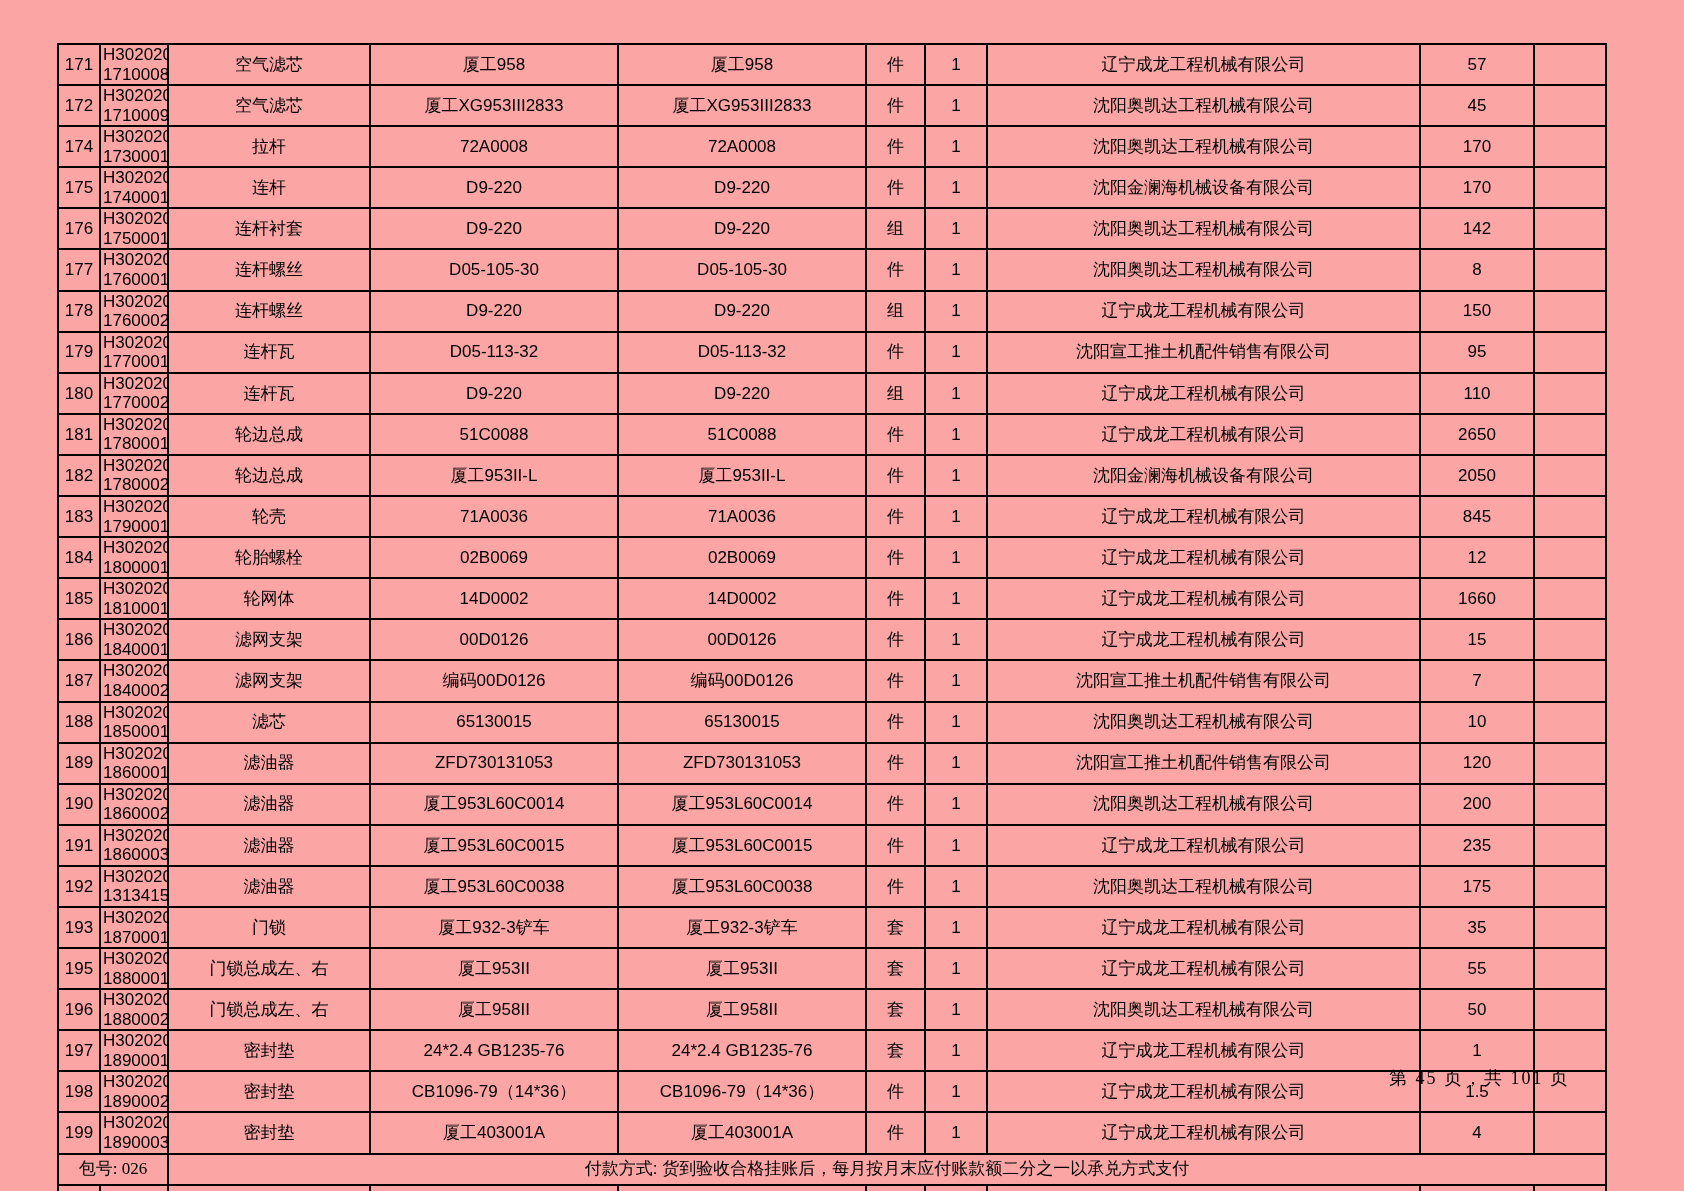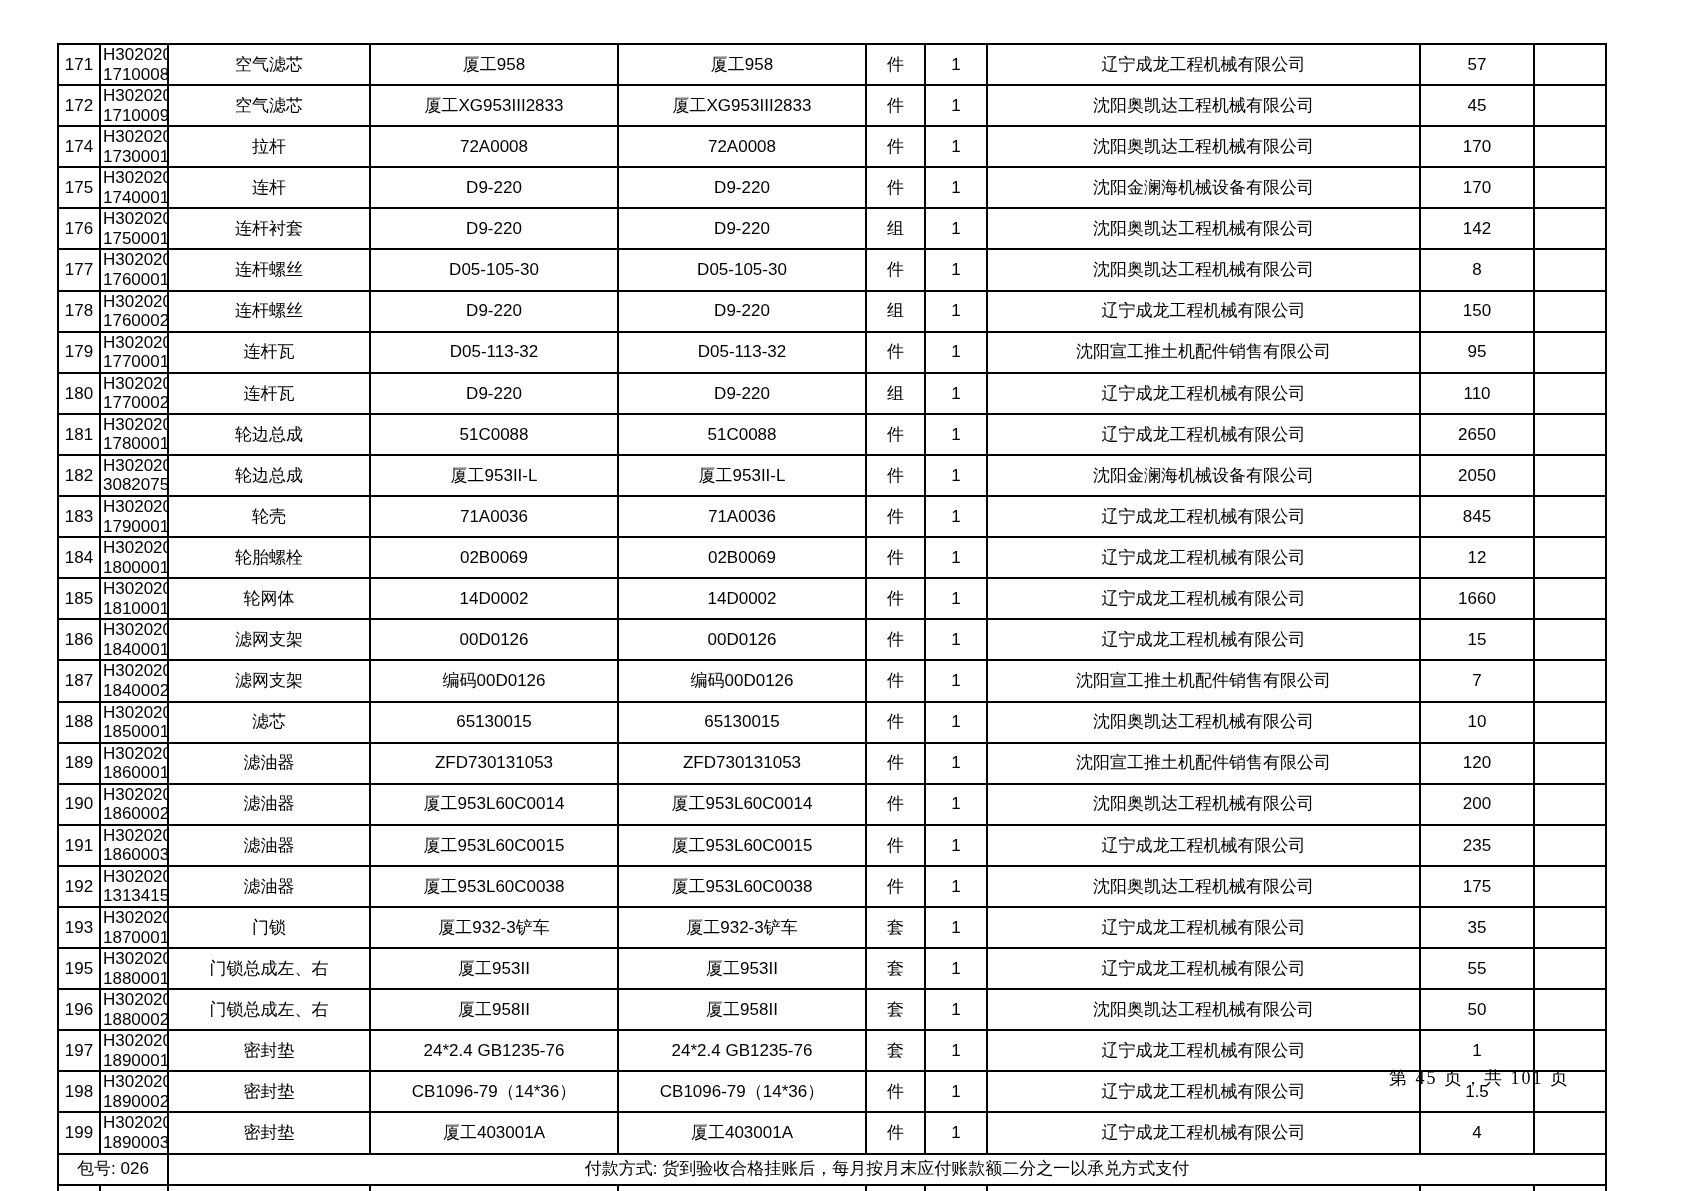--- a/index.html
+++ b/index.html
@@ -1,19 +1,19 @@
 <!DOCTYPE html>
 <html><head>
 <meta charset="utf-8">
 <style>
   html,body{margin:0;padding:0;background:#e8e8e8;}
   .page{
     position:relative;
     width:1684px;height:1191px;
-    background:#ffffff;
+    background:#fca5a5;
     font-family:"Liberation Sans", sans-serif;
     color:#000;
     overflow:hidden;
   }
   table.bid-table{
     position:absolute;
     left:57px;top:43px;
     width:1548px;
     border-collapse:collapse;
     table-layout:fixed;
@@ -30,20 +30,21 @@
     white-space:nowrap;
   }
   td.c-code{font-size:11px;line-height:1.2;}
   .code-line{display:block;}
   tr.hdr-row td{height:46px;}
   tr.hdr-row td.c-code{font-size:11px;}
   td.pkg-label{
     text-align:left;
     padding-left:7px;
     white-space:nowrap;
+    font-family:Liberation Serif, serif;
   }
   td.pkg-payment{
     text-align:right;
     padding-right:138px;
   }
   .page-footer{
     position:absolute;
     left:0;top:1066px;
     width:1570px;
     text-align:right;
@@ -230,21 +231,21 @@
           <td class="c-qty">1</td>
           <td class="c-bidder">辽宁成龙工程机械有限公司</td>
           <td class="c-price">2650</td>
           <td class="c-remark"></td>
         </tr>
 
         <tr>
           <td class="c-seq">182</td>
           <td class="c-code">
             <span class="code-line">H30202001</span>
-            <span class="code-line">3082075</span>
+            <span class="code-line">1780002</span>
           </td>
           <td class="c-name">轮边总成</td>
           <td class="c-spec">厦工953II-L</td>
           <td class="c-bidspec">厦工953II-L</td>
           <td class="c-unit">件</td>
           <td class="c-qty">1</td>
           <td class="c-bidder">沈阳金澜海机械设备有限公司</td>
           <td class="c-price">2050</td>
           <td class="c-remark"></td>
         </tr>

